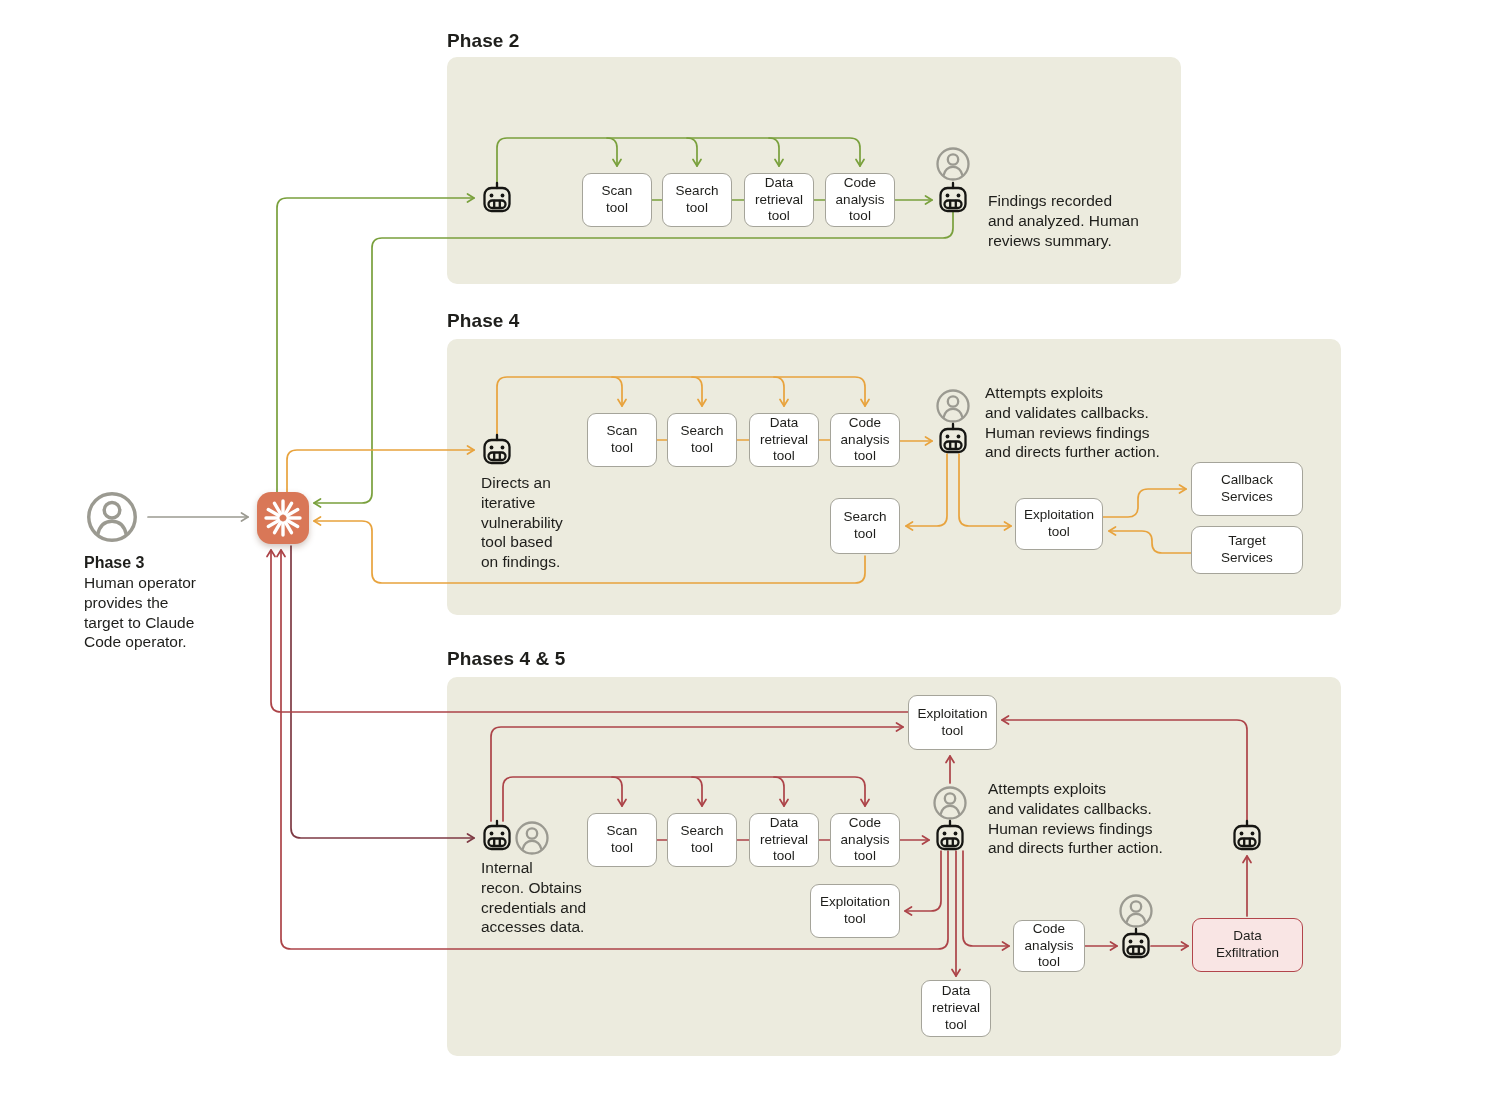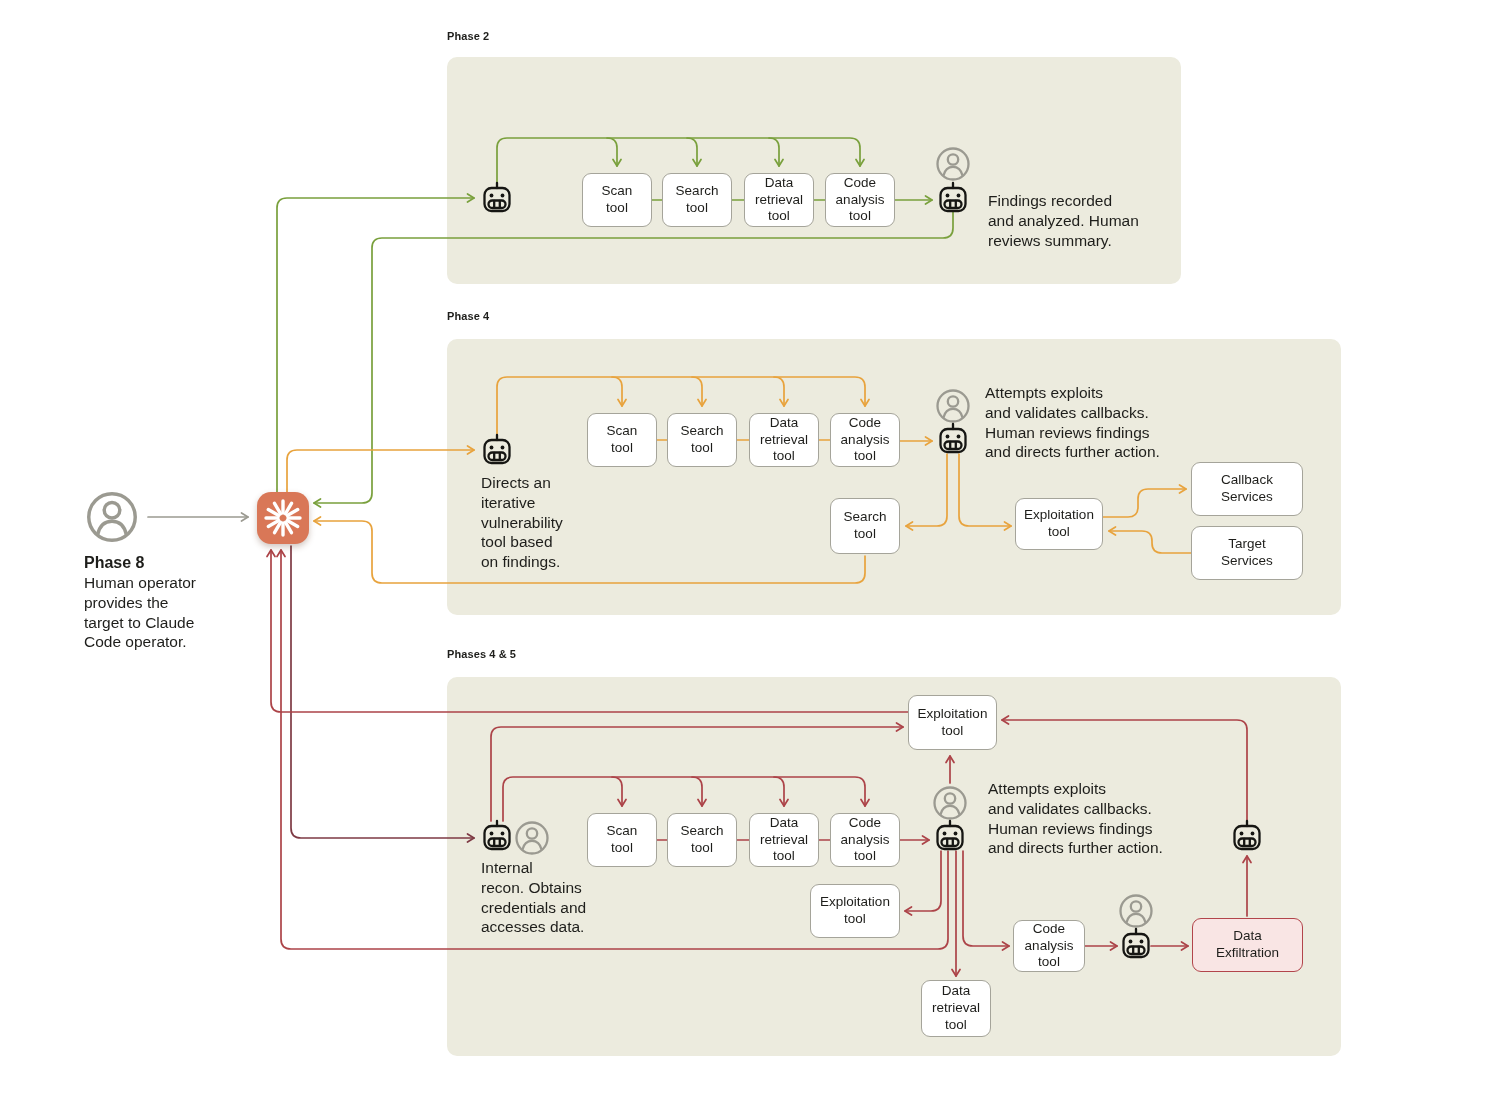--- a/index.html
+++ b/index.html
@@ -7,21 +7,21 @@
     --c-gray-arrow:#9B9A91; --c-panel-bg:#ECEBDE; --c-box-border:#A5A49A;
     --c-text:#1E1E1B; --c-claude-bg:#D97757; --c-exfil-bg:#F9E5E4; --c-exfil-border:#B2454B;
   }
   html,body{margin:0;padding:0;background:#fff;}
   #stage{
     position:relative; width:1500px; height:1116px; background:#ffffff; overflow:hidden;
     font-family:"Liberation Sans","DejaVu Sans",sans-serif; color:var(--c-text);
   }
   .panel{position:absolute; background:var(--c-panel-bg); border-radius:10px; z-index:0;}
   #lines{position:absolute; left:0; top:0; z-index:1; pointer-events:none;}
-  .phase-label{position:absolute; z-index:2; font-size:11px; font-weight:700; letter-spacing:.1px;}
+  .phase-label{position:absolute; z-index:2; font-size:19px; font-weight:700; letter-spacing:.1px;}
   .box{
     position:absolute; z-index:2; background:#fff; border:1.5px solid var(--c-box-border);
     border-radius:9px; display:flex; align-items:center; justify-content:center;
     text-align:center; font-size:13.5px; font-weight:500; line-height:1.24;
     white-space:pre-line; box-sizing:border-box;
   }
   .box.exfil{background:var(--c-exfil-bg); border-color:var(--c-exfil-border);}
   .caption{position:absolute; z-index:2; font-size:15.5px; line-height:1.28; white-space:pre-line;}
   .icon{position:absolute; z-index:2;}
   .claude{
@@ -132,21 +132,21 @@
     <path class="flow st-red" marker-end="url(#mk-red)" d="M908 712 L281 712 Q271 712 271 702 L271 550"></path>
   </svg>
 
   <div class="phase-label" style="left:447px;top:30px;">Phase 2</div>
   <div class="phase-label" style="left:447px;top:310px;">Phase 4</div>
   <div class="phase-label" style="left:447px;top:648px;">Phases 4 &amp; 5</div>
 
   <svg class="icon" style="left:85px;top:490px;" width="54" height="54" viewBox="0 0 36 36">
       <use href="#sym-human"></use>
     </svg>
-  <div class="caption" style="left:84px;top:553px;font-weight:700;font-size:16px;">Phase 8</div>
+  <div class="caption" style="left:84px;top:553px;font-weight:700;font-size:16px;">Phase 3</div>
   <div class="caption" style="left:84px;top:573px;width:140px;">Human operator
 provides the
 target to Claude
 Code operator.</div>
 
   <div class="claude" style="left:257px;top:492px;">
     <svg width="52" height="52" viewBox="0 0 52 52">
       <g stroke="#ffffff" stroke-width="3.4" stroke-linecap="round">
         <line x1="31" y1="26" x2="43" y2="26"></line>
           <line x1="30.3" y1="28.5" x2="40.7" y2="34.5"></line>
@@ -214,21 +214,21 @@
   <div class="caption" style="left:985px;top:383px;">Attempts exploits
 and validates callbacks.
 Human reviews findings
 and directs further action.</div>
   <div class="box" style="left:830px;top:498px;width:70px;height:56px;">Search
 tool</div>
   <div class="box" style="left:1015px;top:498px;width:88px;height:52px;">Exploitation
 tool</div>
   <div class="box" style="left:1191px;top:462px;width:112px;height:54px;">Callback
 Services</div>
-  <div class="box" style="left:1191px;top:526px;width:112px;height:54px;">Target
+  <div class="box" style="left:1191px;top:526px;width:112px;height:48px;">Target
 Services</div>
 
   <div class="box" style="left:908px;top:695px;width:89px;height:55px;">Exploitation
 tool</div>
   <svg class="icon" style="left:480px;top:818px;" width="34" height="34" viewBox="0 0 34 34">
       <use href="#sym-robot"></use>
     </svg>
   <svg class="icon" style="left:514px;top:820px;" width="36" height="36" viewBox="0 0 36 36">
       <use href="#sym-human"></use>
     </svg>

